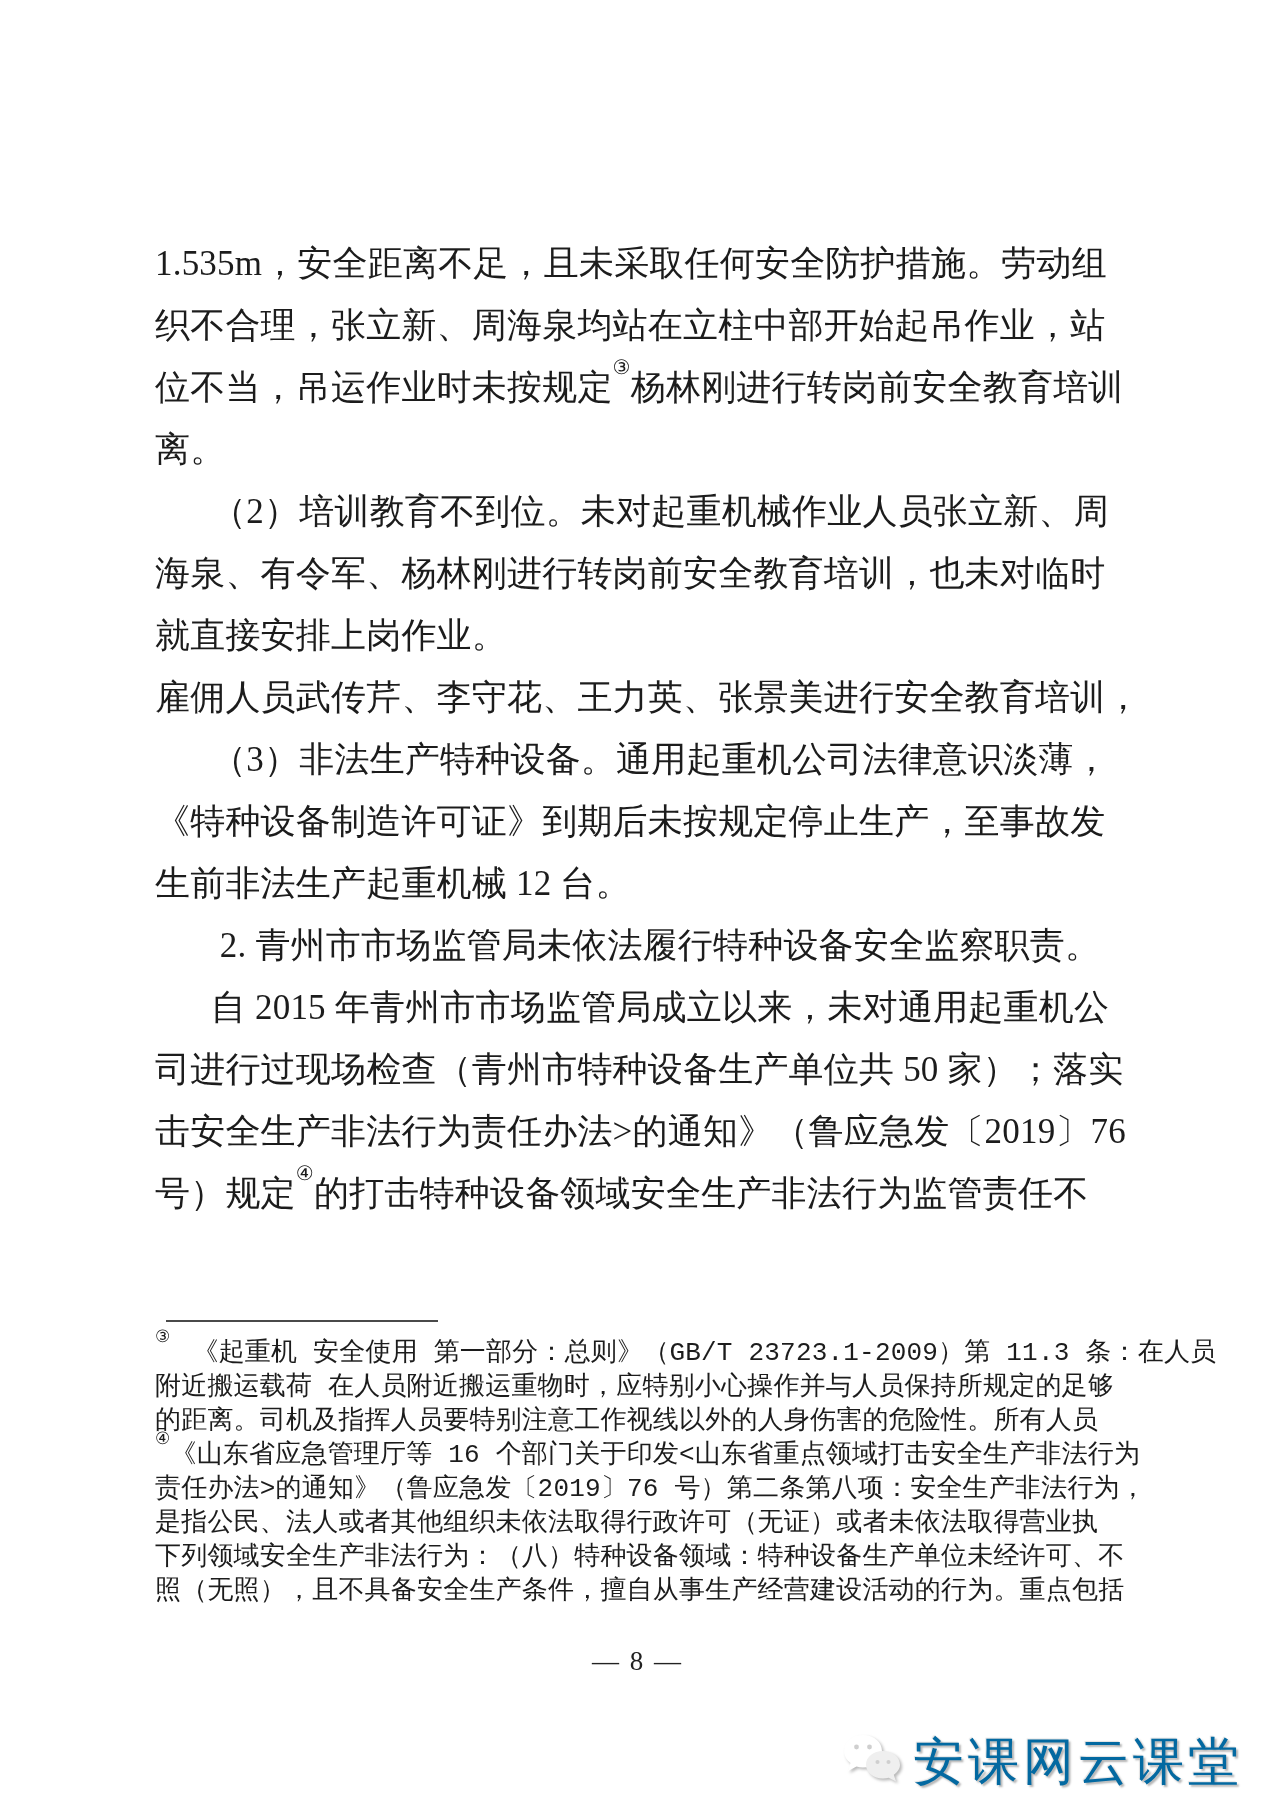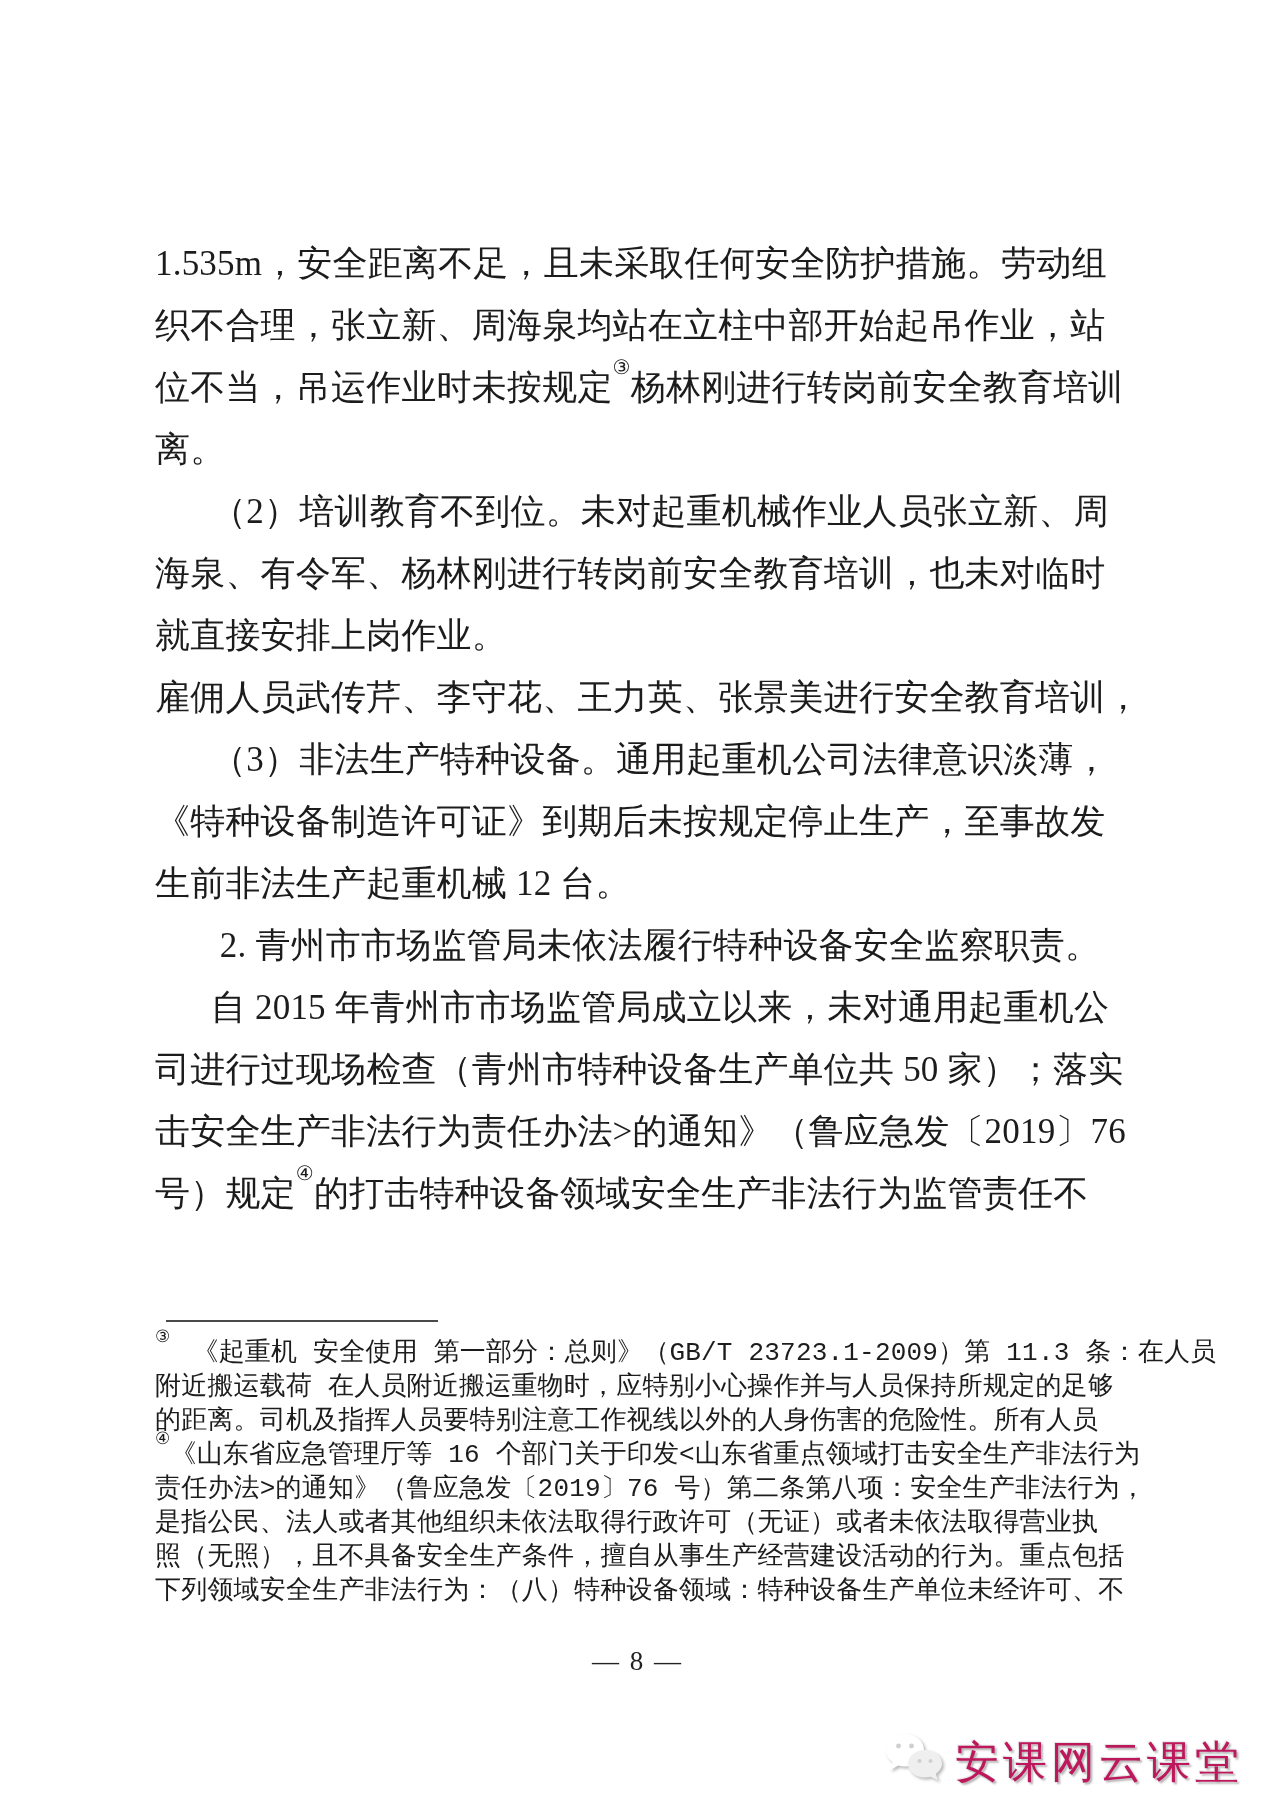--- a/index.html
+++ b/index.html
@@ -64,23 +64,23 @@
   .watermark {
     position: absolute;
     right: 32px;
     top: 1728px;
     display: flex;
     align-items: center;
     gap: 10px;
   }
   .watermark-icon { filter: drop-shadow(2px 2px 1.5px #b9b9b9); }
   .watermark-label {
-    font-size: 44px;
+    font-size: 51px;
     letter-spacing: 4px;
-    color: #be185d;
+    color: #0369a1;
     text-shadow: 2px 2px 2px #b5b5b5, -1px -1px 1px #e2e2e2;
     font-family: "Liberation Sans", sans-serif;
   }
 </style>
 </head>
 <body>
 
 <div class="page">
 
   <div class="body-text">
@@ -104,22 +104,22 @@
 
   <div class="footnote-sep"></div>
 
   <div class="footnotes">
     <div class="fline"><sup class="fref gap">③</sup><span>《起重机 安全使用 第一部分：总则》（GB/T 23723.1-2009）第 11.3 条：在人员</span></div>
     <div class="fline">附近搬运载荷 在人员附近搬运重物时，应特别小心操作并与人员保持所规定的足够</div>
     <div class="fline">的距离。司机及指挥人员要特别注意工作视线以外的人身伤害的危险性。所有人员</div>
     <div class="fline"><sup class="fref">④</sup><span>《山东省应急管理厅等 16 个部门关于印发&lt;山东省重点领域打击安全生产非法行为</span></div>
     <div class="fline">责任办法&gt;的通知》（鲁应急发〔2019〕76 号）第二条第八项：安全生产非法行为，</div>
     <div class="fline">是指公民、法人或者其他组织未依法取得行政许可（无证）或者未依法取得营业执</div>
+    <div class="fline">下列领域安全生产非法行为：（八）特种设备领域：特种设备生产单位未经许可、不</div>
     <div class="fline">照（无照），且不具备安全生产条件，擅自从事生产经营建设活动的行为。重点包括</div>
-    <div class="fline">下列领域安全生产非法行为：（八）特种设备领域：特种设备生产单位未经许可、不</div>
   </div>
 
   <div class="page-number">— 8 —</div>
 
   <div class="watermark">
     <span class="watermark-icon">
       <svg width="62" height="64" viewBox="0 0 62 64">
         <g fill="#ffffff">
           <path d="M22 6 C11 6 3 13 3 22 C3 27 5.5 31 9.5 34 L7 42 L15.5 37.5 C17.5 38.1 19.7 38.4 22 38.4 C33 38.4 41 31.4 41 22.2 C41 13 33 6 22 6 Z"></path>
         </g>

